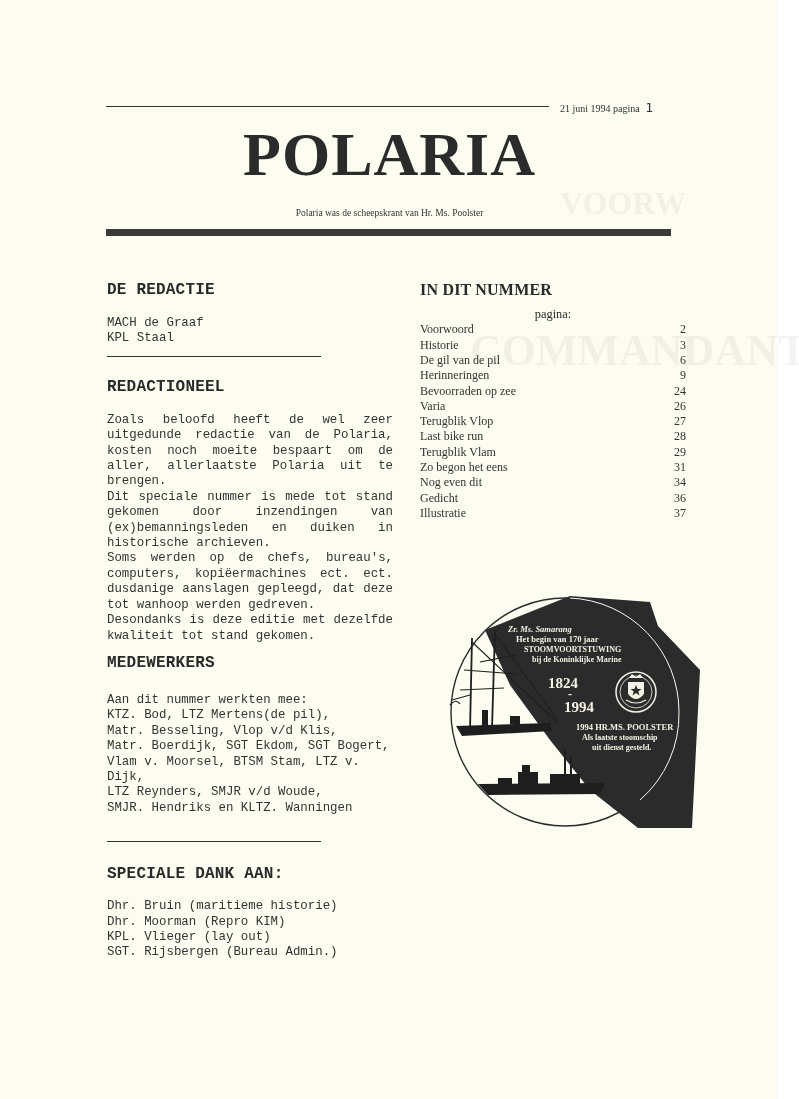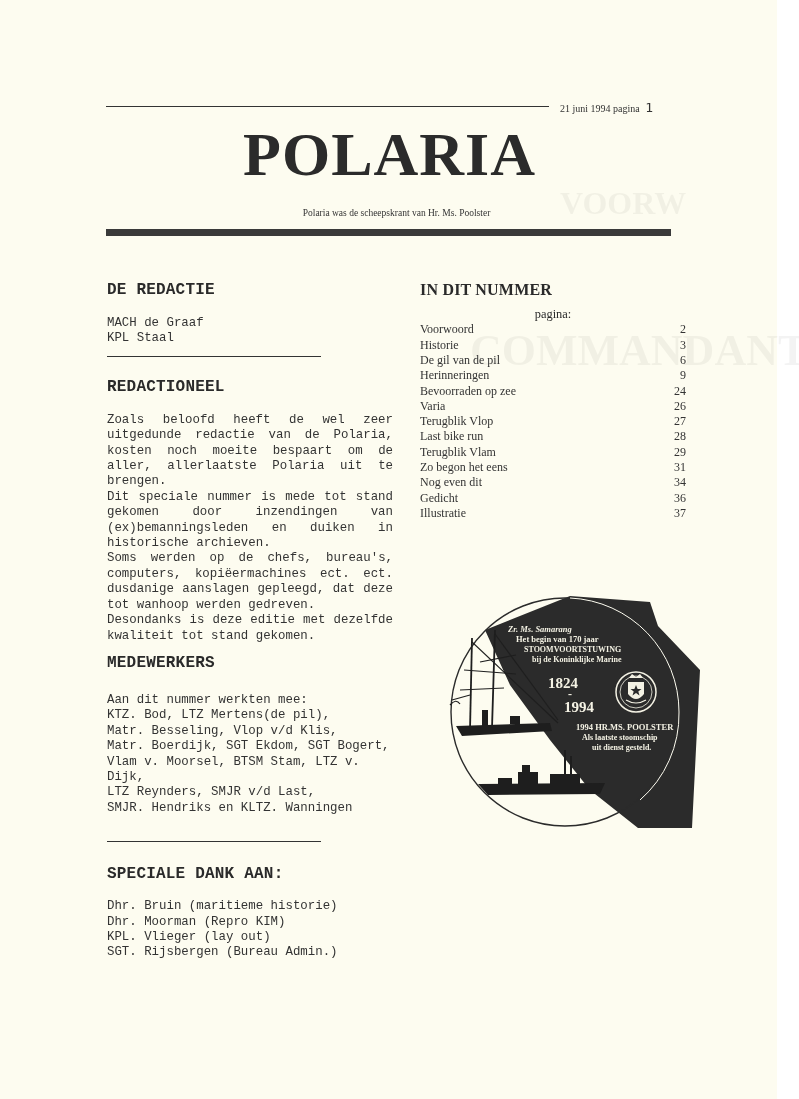--- a/index.html
+++ b/index.html
@@ -10,21 +10,21 @@
     color: #2a2a2a;
   }
   .edge-strip { position: absolute; left: 777px; top: 0; width: 22px; height: 1099px; background: #ffffff; }
   .ghost { position: absolute; color: #000; opacity: 0.045; font-weight: bold; font-family: "Liberation Serif", serif; white-space: nowrap; }
 
   .top-rule { position: absolute; left: 106px; top: 106px; width: 443px; height: 1px; background: #333; }
   .dateline { position: absolute; left: 560px; top: 100px; font-size: 10px; color: #333; white-space: nowrap; }
   .dateline .pg { font-family: "DejaVu Sans Mono", monospace; font-size: 13px; margin-left: 3px; }
 
   .masthead { position: absolute; left: 0; width: 779px; top: 118px; text-align: center; font-size: 62px; font-weight: bold; letter-spacing: 1px; color: #2b2b2b; line-height: 72px; }
-  .tagline { position: absolute; left: 0; width: 779px; top: 208px; text-align: center; font-size: 9.5px; color: #333; padding-left: 7px; }
+  .tagline { position: absolute; left: 0; width: 779px; top: 208px; text-align: center; font-size: 9.5px; color: #333; }
   .thick-bar { position: absolute; left: 106px; top: 229px; width: 565px; height: 7px; background: #3a3a3a; }
 
   .col-left { position: absolute; left: 107px; top: 280px; width: 286px; font-family: Liberation Mono, monospace; }
   .col-right { position: absolute; left: 420px; top: 280px; width: 266px; }
   .h { font-size: 16px; font-weight: bold; color: #2a2a2a; margin: 0; line-height: 20px; letter-spacing: 0.2px; }
   .txt { font-size: 12.4px; line-height: 15.4px; color: #333; }
   .just { text-align: justify; text-align-last: left; }
   .short-rule { height: 1px; background: #333; width: 214px; }
 
   .toc-head { display: flex; justify-content: center; font-size: 12.4px; line-height: 15.4px; margin-top: 7px; }
@@ -65,21 +65,21 @@
     <div>Desondanks is deze editie met dezelfde kwaliteit tot stand gekomen.</div>
   </div>
 
   <h2 class="h" style="margin-top:9px;">MEDEWERKERS</h2>
   <div class="txt" style="margin-top:20px;">
     <div>Aan dit nummer werkten mee:</div>
     <div>KTZ. Bod, LTZ Mertens(de pil),</div>
     <div>Matr. Besseling, Vlop v/d Klis,</div>
     <div>Matr. Boerdijk, SGT Ekdom, SGT Bogert,</div>
     <div>Vlam v. Moorsel, BTSM Stam, LTZ v. Dijk,</div>
-    <div>LTZ Reynders, SMJR v/d Last,</div>
+    <div>LTZ Reynders, SMJR v/d Woude,</div>
     <div>SMJR. Hendriks en KLTZ. Wanningen</div>
   </div>
   <div class="short-rule" style="margin-top:25px;"></div>
 
   <h2 class="h" style="margin-top:22px;">SPECIALE DANK AAN:</h2>
   <div class="txt" style="margin-top:15px;">
     <div>Dhr. Bruin (maritieme historie)</div>
     <div>Dhr. Moorman (Repro KIM)</div>
     <div>KPL. Vlieger (lay out)</div>
     <div>SGT. Rijsbergen (Bureau Admin.)</div>

